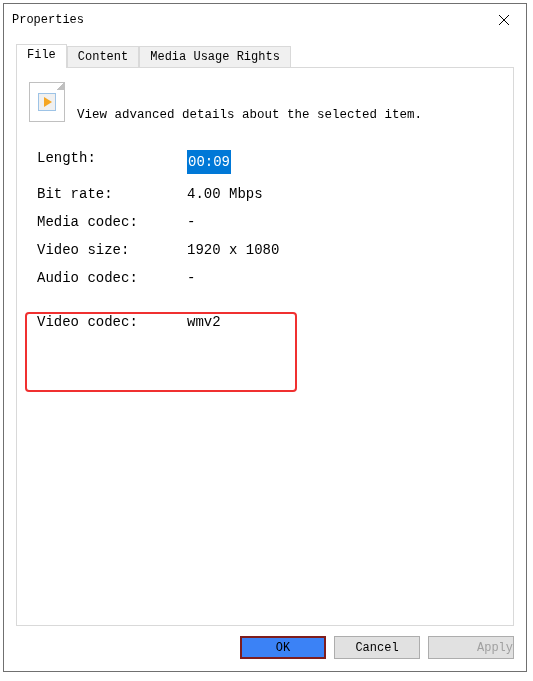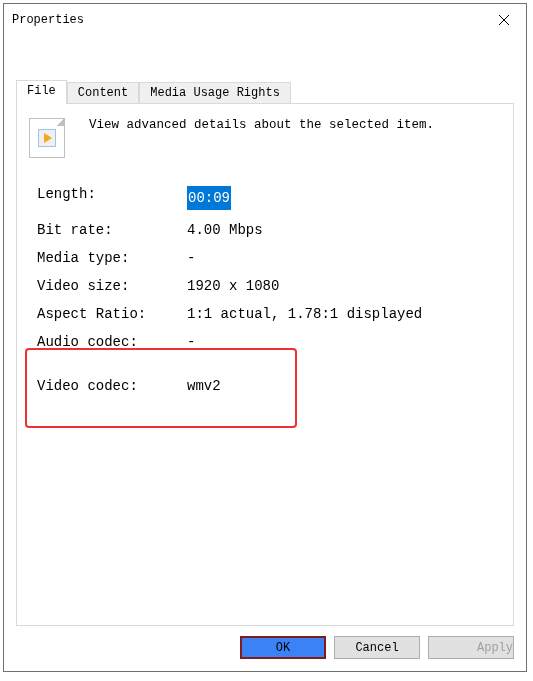--- a/index.html
+++ b/index.html
@@ -51,21 +51,20 @@
     .content-area {
       flex: 1;
       padding: 8px 12px 12px 12px;
       display: flex;
       flex-direction: column;
     }
     .tabs {
       display: flex;
       position: relative;
       z-index: 2;
-      margin-top: 36px;
     }
     .tab {
       padding: 3px 10px;
       border: 1px solid #d9d9d9;
       border-bottom: none;
       background: #fff;
       font-size: 12px;
       cursor: pointer;
       margin-right: 0px;
       position: relative;
@@ -83,22 +82,22 @@
     }
     .tab-panel {
       border: 1px solid #d9d9d9;
       flex: 1;
       padding: 14px 12px;
       position: relative;
       z-index: 1;
     }
     .header-row {
       display: flex;
-      align-items: flex-start;
-      gap: 24px;
+      align-items: flex-end;
+      gap: 12px;
       margin-bottom: 28px;
     }
     .file-icon {
       width: 36px;
       height: 40px;
       border: 1px solid #c0c0c0;
       background: #fff;
       display: flex;
       align-items: center;
       justify-content: center;
@@ -229,30 +228,26 @@
       <div class="prop-list">
         <div class="prop-row">
           <span class="prop-label">Length:</span>
           <span class="prop-value selected-value">00:09</span>
         </div>
         <div class="prop-row">
           <span class="prop-label">Bit rate:</span>
           <span class="prop-value">4.00 Mbps</span>
         </div>
         <div class="prop-row">
-          <span class="prop-label">Media type:</span>
+          <span class="prop-label">Media codec:</span>
           <span class="prop-value">-</span>
         </div>
         <div class="prop-row">
           <span class="prop-label">Video size:</span>
           <span class="prop-value">1920 x 1080</span>
-        </div>
-        <div class="prop-row">
-          <span class="prop-label">Aspect Ratio:</span>
-          <span class="prop-value">1:1 actual, 1.78:1 displayed</span>
         </div>
         <div class="prop-row">
           <span class="prop-label">Audio codec:</span>
           <span class="prop-value">-</span>
         </div>
         <div class="spacer-row"></div>
         <div class="prop-row">
           <span class="prop-label">Video codec:</span>
           <span class="prop-value">wmv2</span>
         </div>

